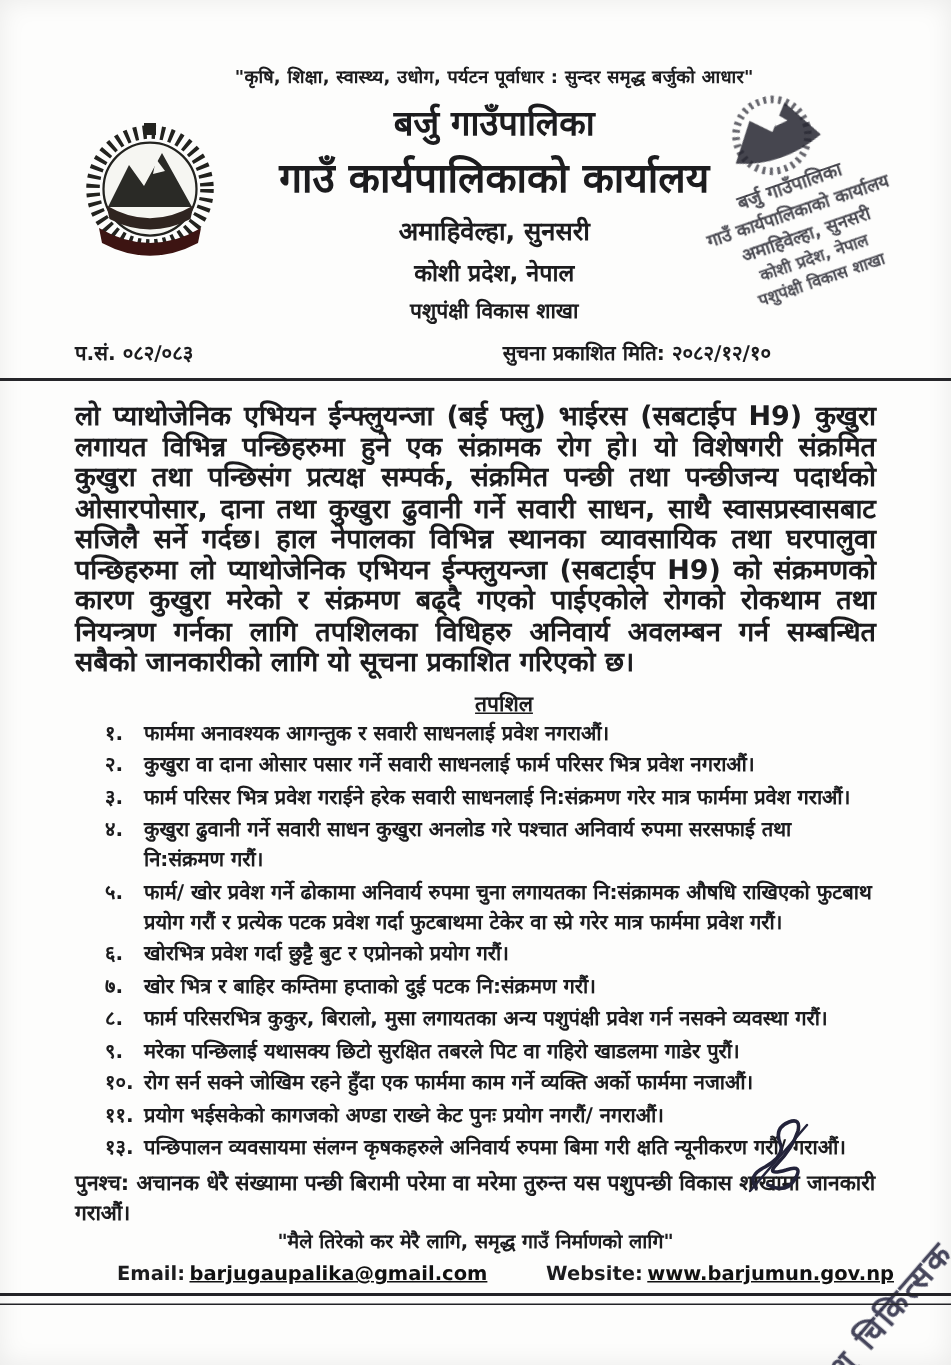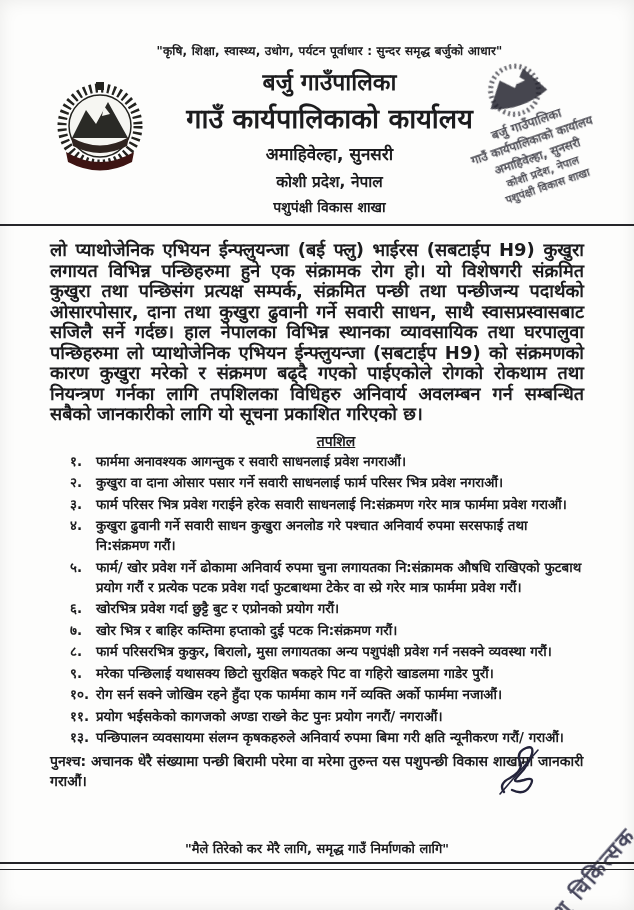--- a/index.html
+++ b/index.html
@@ -115,20 +115,24 @@
         <path d="M14 36 L32 12 L44 24 L58 8 L74 36 Q43 48 14 36 Z" fill="rgba(38,38,48,.85)"></path>
         <path d="M50 13 L56 20 L47 21 Z" fill="#fdfdfc"></path>
       </svg>
       <div class="s1">बर्जु गाउँपालिका</div>
       <div class="s2">गाउँ कार्यपालिकाको कार्यालय</div>
       <div class="s2">अमाहिवेल्हा, सुनसरी</div>
       <div class="s3">कोशी प्रदेश, नेपाल</div>
       <div class="s3">पशुपंक्षी विकास शाखा</div>
     </div>
 
+    <div class="ref-row">
+      <span>प.सं. ०८२/०८३</span>
+      <span>सुचना प्रकाशित मिति: २०८२/१२/१०</span>
+    </div>
 
     <div class="rule"></div>
 
 
     <div class="para">लो प्याथोजेनिक एभियन ईन्फ्लुयन्जा (बई फ्लु) भाईरस (सबटाईप H9) कुखुरा लगायत विभिन्न पन्छिहरुमा हुने एक संक्रामक रोग हो।  यो विशेषगरी संक्रमित कुखुरा तथा पन्छिसंग प्रत्यक्ष सम्पर्क, संक्रमित पन्छी तथा पन्छीजन्य पदार्थको ओसारपोसार, दाना तथा कुखुरा ढुवानी गर्ने सवारी साधन, साथै स्वासप्रस्वासबाट सजिलै सर्ने गर्दछ।  हाल नेपालका विभिन्न स्थानका व्यावसायिक तथा घरपालुवा पन्छिहरुमा लो प्याथोजेनिक एभियन ईन्फ्लुयन्जा (सबटाईप H9) को संक्रमणको कारण कुखुरा मरेको र संक्रमण बढ्दै गएको पाईएकोले रोगको रोकथाम तथा नियन्त्रण गर्नका लागि तपशिलका विधिहरु अनिवार्य अवलम्बन गर्न सम्बन्धित सबैको जानकारीको लागि यो सूचना प्रकाशित गरिएको छ।</div>
 
     <div class="list-head">तपशिल</div>
 
     <div class="items">
       <div class="item">
@@ -158,21 +162,21 @@
       <div class="item">
           <span class="num">७.</span>
           <span class="txt">खोर भित्र र बाहिर कम्तिमा हप्ताको दुई पटक नि:संक्रमण गरौं।</span>
         </div>
       <div class="item">
           <span class="num">८.</span>
           <span class="txt">फार्म परिसरभित्र कुकुर, बिरालो, मुसा लगायतका अन्य पशुपंक्षी प्रवेश गर्न नसक्ने व्यवस्था गरौं।</span>
         </div>
       <div class="item">
           <span class="num">९.</span>
-          <span class="txt">मरेका पन्छिलाई यथासक्य छिटो सुरक्षित षकहरे पिट वा गहिरो खाडलमा गाडेर पुरौं।</span>
+          <span class="txt">मरेका पन्छिलाई यथासक्य छिटो सुरक्षित तबरले पिट वा गहिरो खाडलमा गाडेर पुरौं।</span>
         </div>
       <div class="item">
           <span class="num">१०.</span>
           <span class="txt">रोग सर्न सक्ने जोखिम रहने हुँदा एक फार्ममा काम गर्ने व्यक्ति अर्को फार्ममा नजाऔं।</span>
         </div>
       <div class="item">
           <span class="num">११.</span>
           <span class="txt">प्रयोग भईसकेको कागजको अण्डा राख्ने केट पुनः प्रयोग नगरौं/ नगराऔं।</span>
         </div>
       <div class="item">
@@ -186,16 +190,24 @@
 
   <svg class="signature" viewBox="0 0 66 62">
     <path d="M14 52 Q8 44 20 38 Q34 30 30 22 Q26 12 36 8 Q44 5 42 14 Q38 26 28 36 Q20 44 34 40 Q46 36 40 46 Q34 56 22 50" fill="none" stroke="#23233a" stroke-width="2.4" stroke-linecap="round"></path>
     <path d="M10 54 L48 10" fill="none" stroke="#23233a" stroke-width="1.6" stroke-linecap="round"></path>
   </svg>
 
   <div class="vet-stamp">पशु चिकित्सक</div>
 
   <div class="footer">
     <div class="f-slogan">"मैले तिरेको कर मेरै लागि, समृद्ध गाउँ निर्माणको लागि"</div>
+    <div class="contact-row">
+      <span>
+        <span class="lab">Email:</span><a>barjugaupalika@gmail.com</a>
+      </span>
+      <span>
+        <span class="lab">Website:</span><a>www.barjumun.gov.np</a>
+      </span>
+    </div>
     <div class="d-rule"></div>
   </div>
 
 </div>
 
 </body></html>

